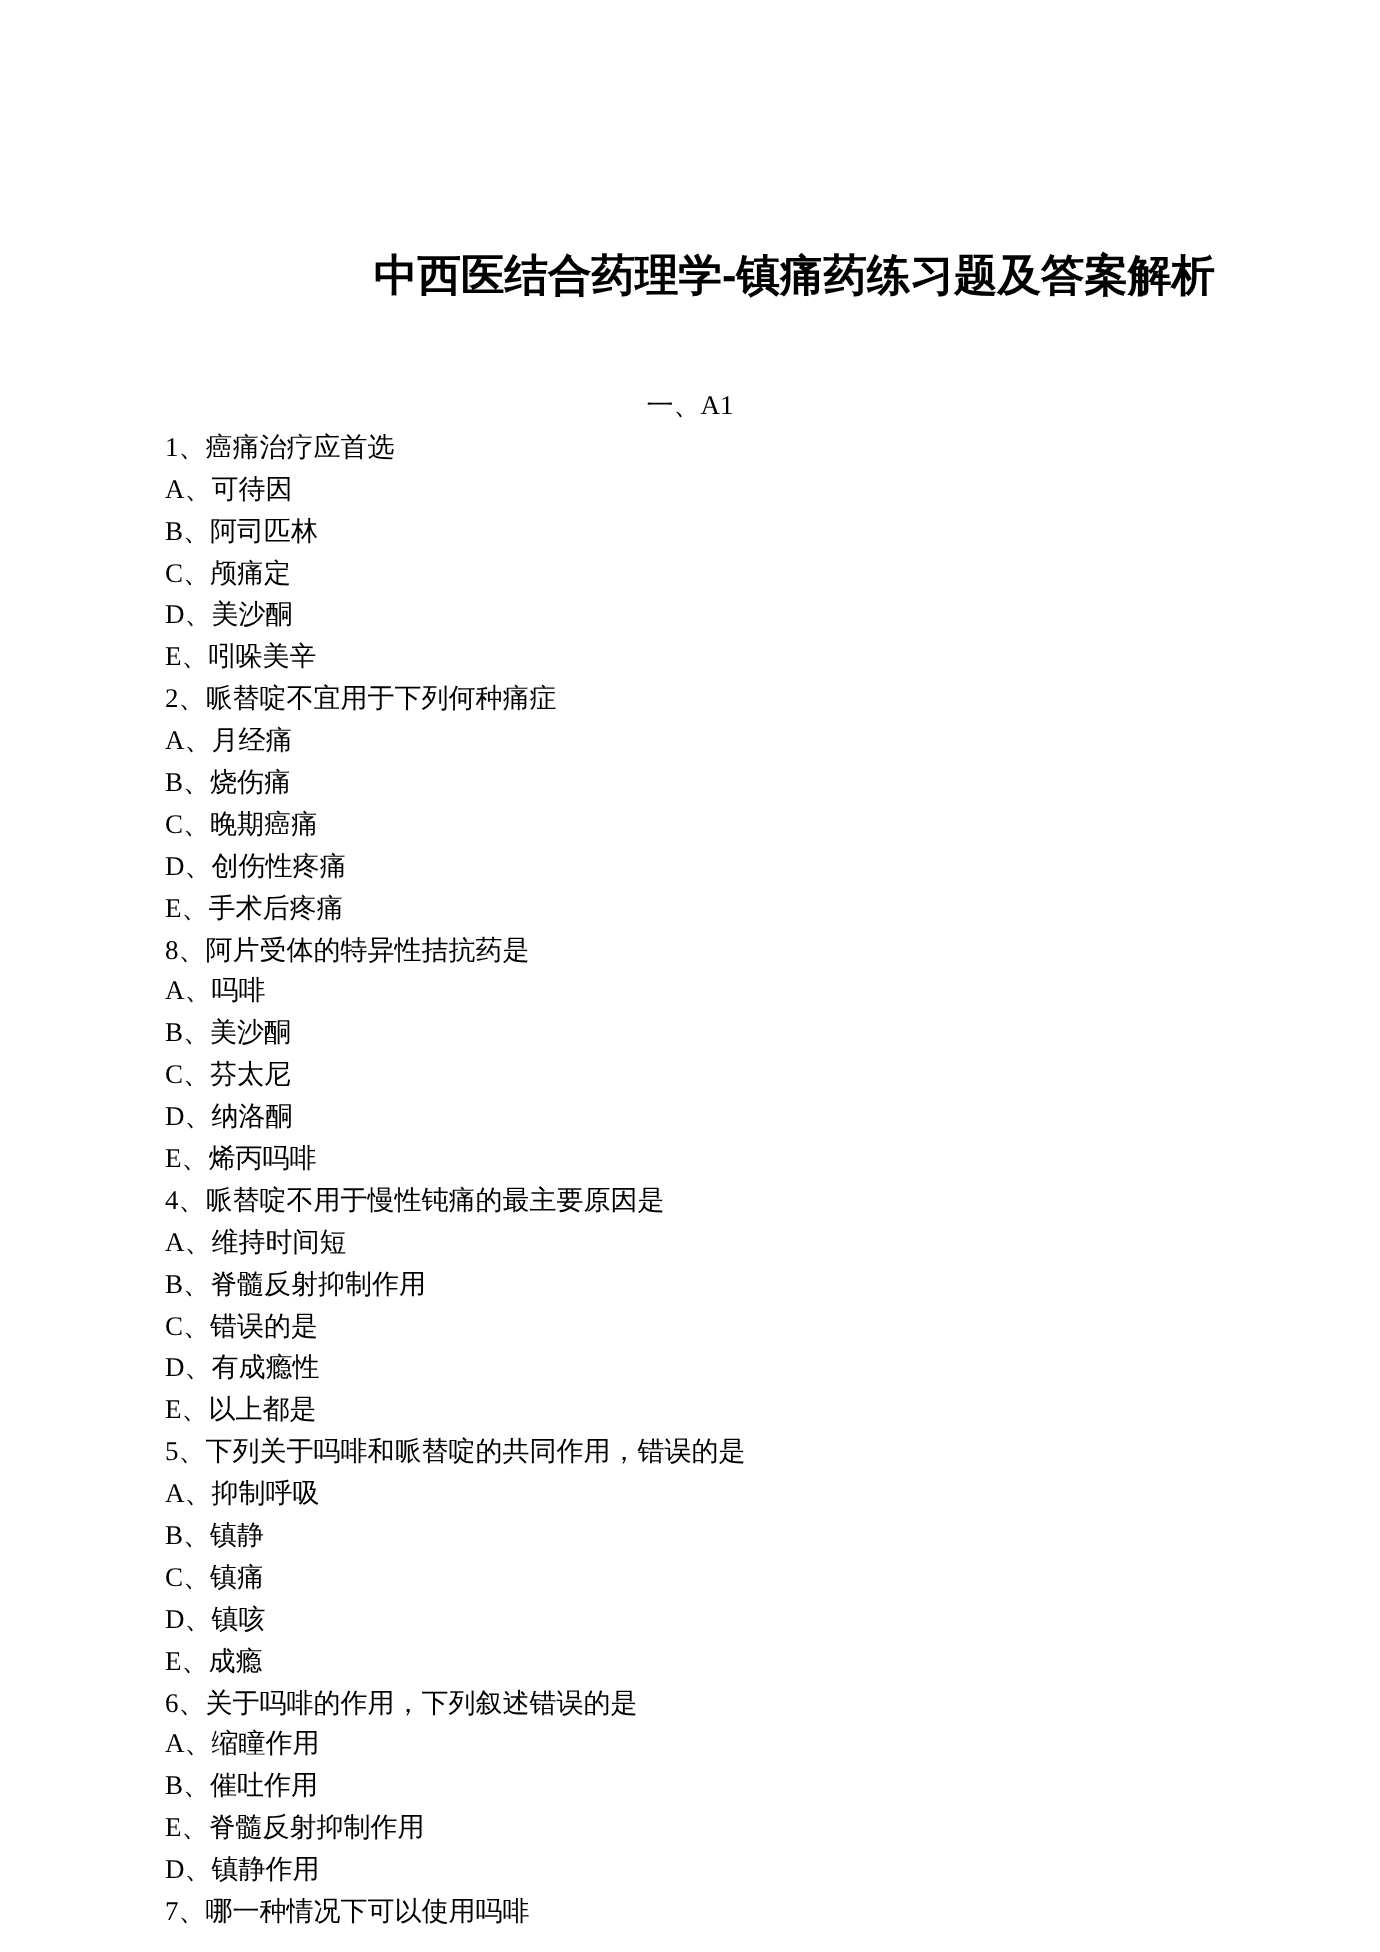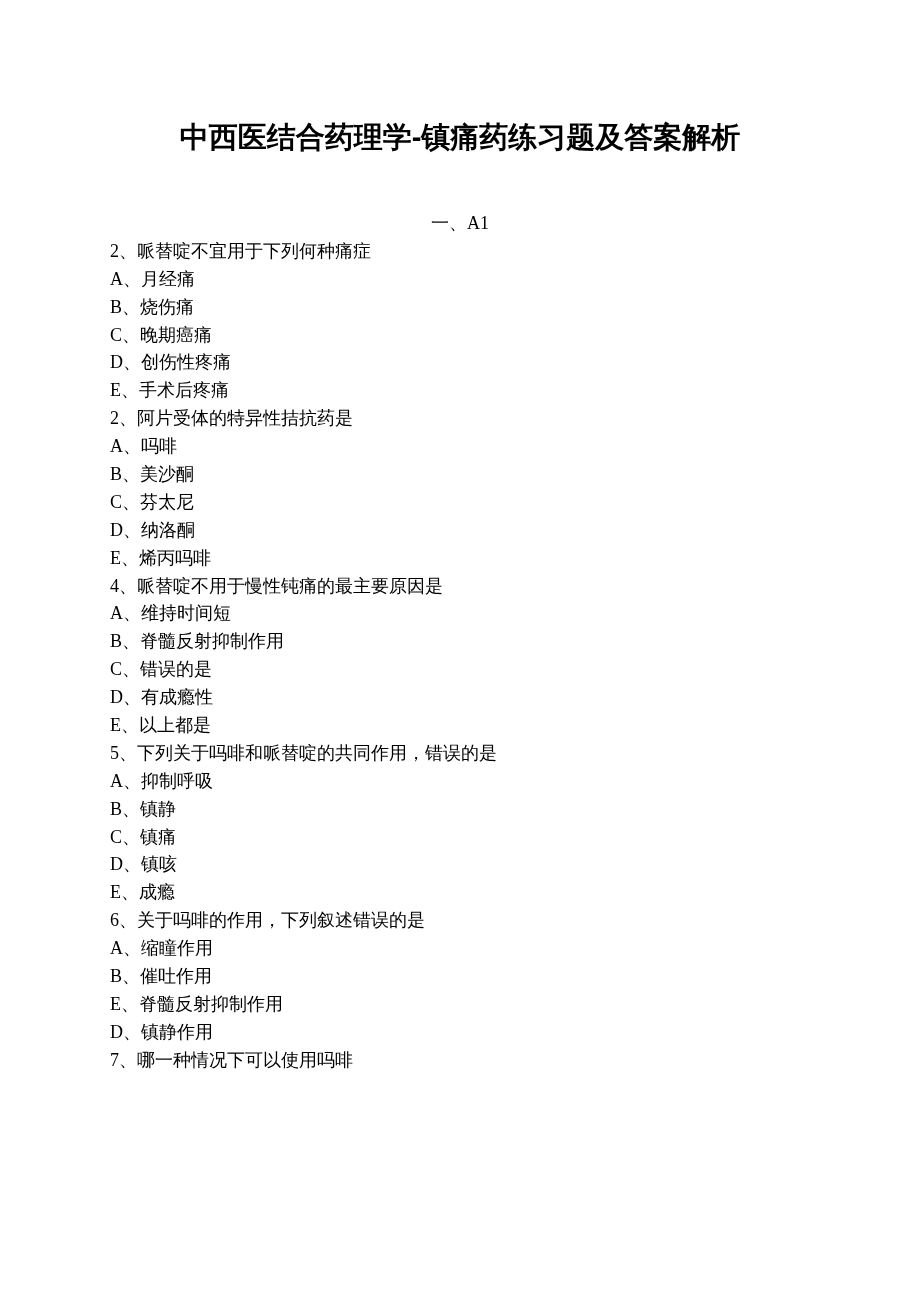--- a/index.html
+++ b/index.html
@@ -14,22 +14,23 @@
       min-height: 1301px;
       padding: 115px 110px 60px 110px;
       font-size: 18px;
       line-height: 1.55;
       color: #000000;
     }
     .title {
       font-family: "SimHei", "黑体", sans-serif;
       font-size: 29px;
       font-weight: bold;
-      text-align: center;
+      text-align: right;
       margin-bottom: 50px;
+      margin-top: 47px;
     }
     .section-label {
       margin-bottom: 0;
       text-align: center;
     }
     .question {
       margin-bottom: 0;
     }
     .question-line {
       display: block;
@@ -40,29 +41,37 @@
   </style>
 </head>
 <body>
 
 <div class="title">中西医结合药理学-镇痛药练习题及答案解析</div>
 
 <div class="section-label">一、A1</div>
 
 <div id="questions-container">
     <div class="question">
+      <span class="question-line">1、癌痛治疗应首选</span>
+      <span class="option">A、可待因</span>
+      <span class="option">B、阿司匹林</span>
+      <span class="option">C、颅痛定</span>
+      <span class="option">D、美沙酮</span>
+      <span class="option">E、吲哚美辛</span>
+    </div>
+    <div class="question">
       <span class="question-line">2、哌替啶不宜用于下列何种痛症</span>
       <span class="option">A、月经痛</span>
       <span class="option">B、烧伤痛</span>
       <span class="option">C、晚期癌痛</span>
       <span class="option">D、创伤性疼痛</span>
       <span class="option">E、手术后疼痛</span>
     </div>
     <div class="question">
-      <span class="question-line">2、阿片受体的特异性拮抗药是</span>
+      <span class="question-line">8、阿片受体的特异性拮抗药是</span>
       <span class="option">A、吗啡</span>
       <span class="option">B、美沙酮</span>
       <span class="option">C、芬太尼</span>
       <span class="option">D、纳洛酮</span>
       <span class="option">E、烯丙吗啡</span>
     </div>
     <div class="question">
       <span class="question-line">4、哌替啶不用于慢性钝痛的最主要原因是</span>
       <span class="option">A、维持时间短</span>
       <span class="option">B、脊髓反射抑制作用</span>

